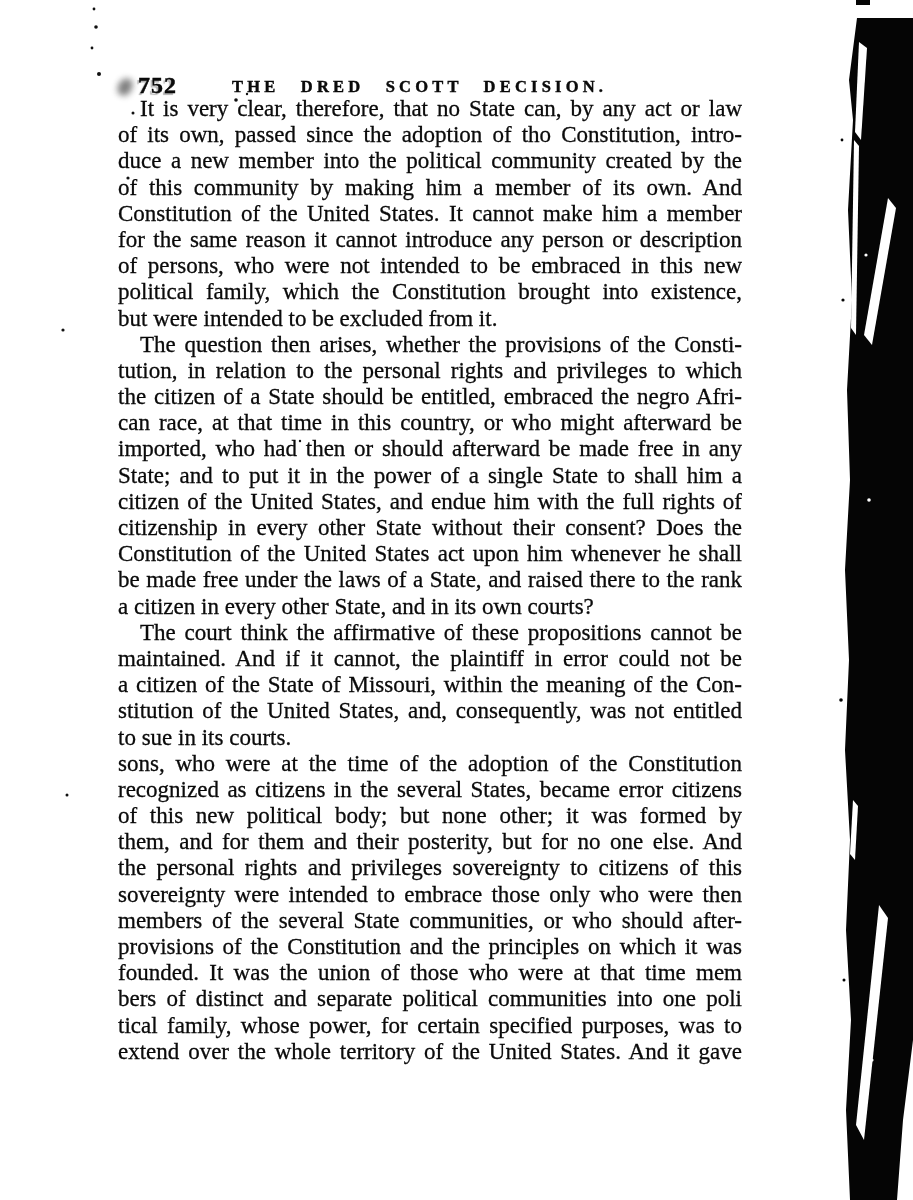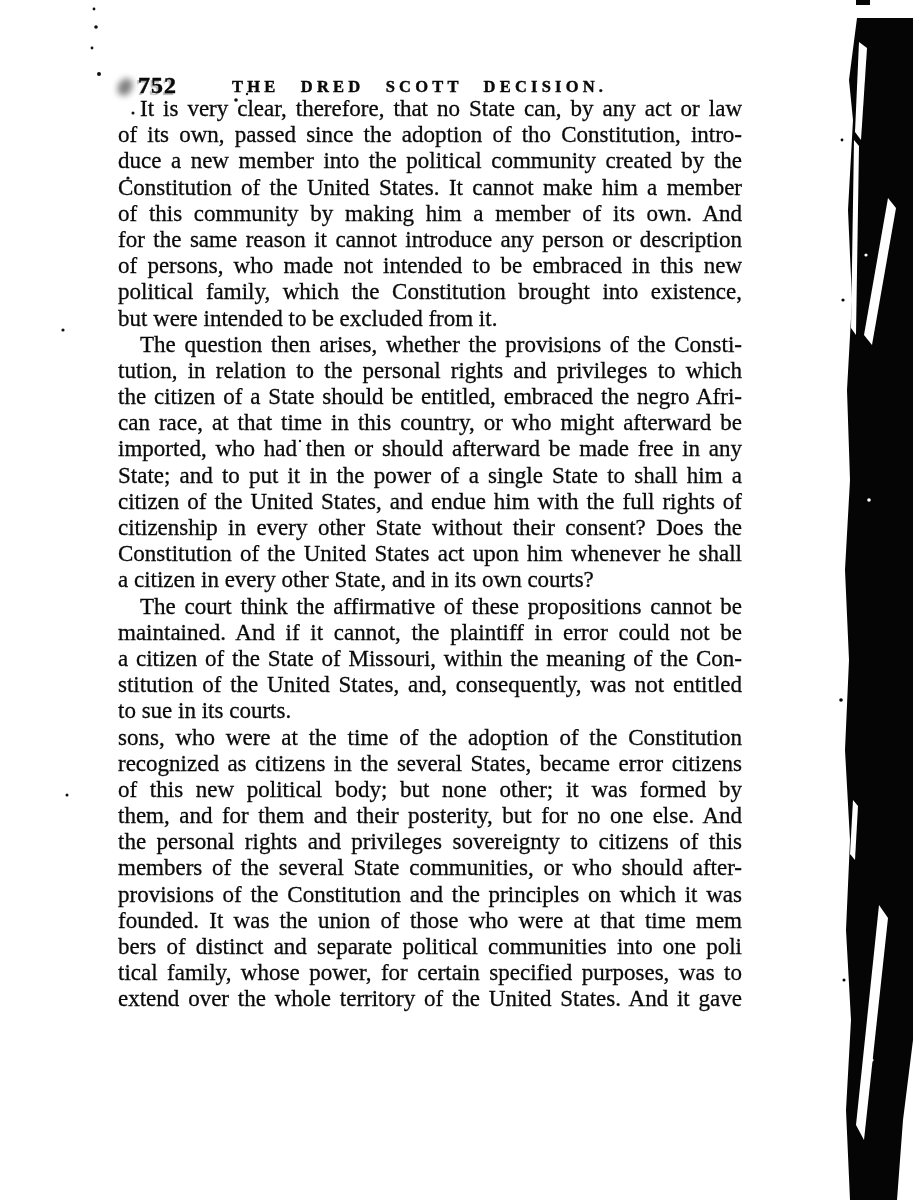--- a/index.html
+++ b/index.html
@@ -56,52 +56,54 @@
 
   <div class="smudge"></div>
   <div class="page-number">752</div>
   <div class="header-title">THE DRED SCOTT DECISION.</div>
 
   <div class="body-text">
       <div class="paragraph">
         <div class="line indent">It is very clear, therefore, that no State can, by any act or law</div>
         <div class="line">of its own, passed since the adoption of tho Constitution, intro-</div>
         <div class="line">duce a new member into the political community created by the</div>
+        <div class="line">of this community by making him a member of its own.  And</div>
         <div class="line">Constitution of the United States.  It cannot make him a member</div>
-        <div class="line">of this community by making him a member of its own.  And</div>
         <div class="line">for the same reason it cannot introduce any person or description</div>
-        <div class="line">of persons, who made not intended to be embraced in this new</div>
+        <div class="line">of persons, who were not intended to be embraced in this new</div>
         <div class="line">political family, which the Constitution brought into existence,</div>
         <div class="line flush">but were intended to be excluded from it.</div>
       </div>
       <div class="paragraph">
         <div class="line indent">The question then arises, whether the provisions of the Consti-</div>
         <div class="line">tution, in relation to the personal rights and privileges to which</div>
         <div class="line">the citizen of a State should be entitled, embraced the negro Afri-</div>
         <div class="line">can race, at that time in this country, or who might afterward be</div>
         <div class="line">imported, who had then or should afterward be made free in any</div>
         <div class="line">State; and to put it in the power of a single State to shall him a</div>
         <div class="line">citizen of the United States, and endue him with the full rights of</div>
         <div class="line">citizenship in every other State without their consent?  Does the</div>
         <div class="line">Constitution of the United States act upon him whenever he shall</div>
+        <div class="line">be made free under the laws of a State, and raised there to the rank</div>
         <div class="line flush">a citizen in every other State, and in its own courts?</div>
       </div>
       <div class="paragraph">
         <div class="line indent">The court think the affirmative of these propositions cannot be</div>
         <div class="line">maintained.  And if it cannot, the plaintiff in error could not be</div>
         <div class="line">a citizen of the State of Missouri, within the meaning of the Con-</div>
         <div class="line">stitution of the United States, and, consequently, was not entitled</div>
         <div class="line flush">to sue in its courts.</div>
       </div>
       <div class="paragraph">
         <div class="line">sons, who were at the time of the adoption of the Constitution</div>
         <div class="line">recognized as citizens in the several States, became error citizens</div>
         <div class="line">of this new political body; but none other; it was formed by</div>
         <div class="line">them, and for them and their posterity, but for no one else.  And</div>
         <div class="line">the personal rights and privileges sovereignty to citizens of this new</div>
+        <div class="line">sovereignty were intended to embrace those only who were then</div>
         <div class="line">members of the several State communities, or who should after-</div>
         <div class="line">provisions of the Constitution and the principles on which it was</div>
         <div class="line">founded.  It was the union of those who were at that time mem</div>
         <div class="line">bers of distinct and separate political communities into one poli</div>
         <div class="line">tical family, whose power, for certain specified purposes, was to</div>
         <div class="line">extend over the whole territory of the United States.  And it gave</div>
       </div>
     </div>
 
   <svg class="artifact-layer" width="913" height="1200" viewBox="0 0 913 1200" xmlns="http://www.w3.org/2000/svg">

